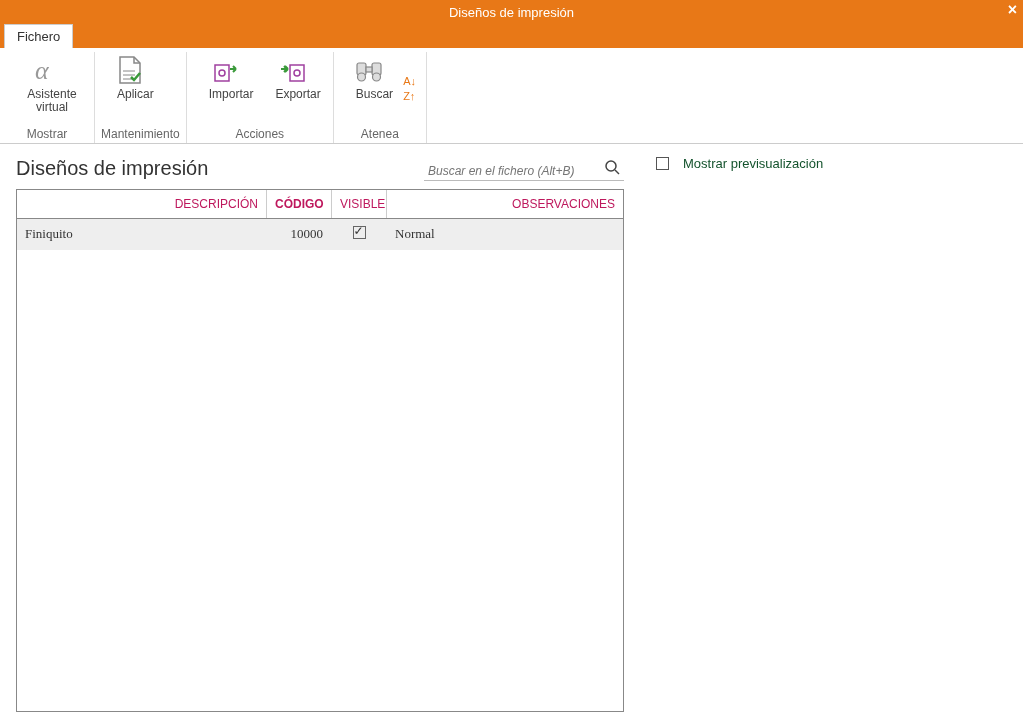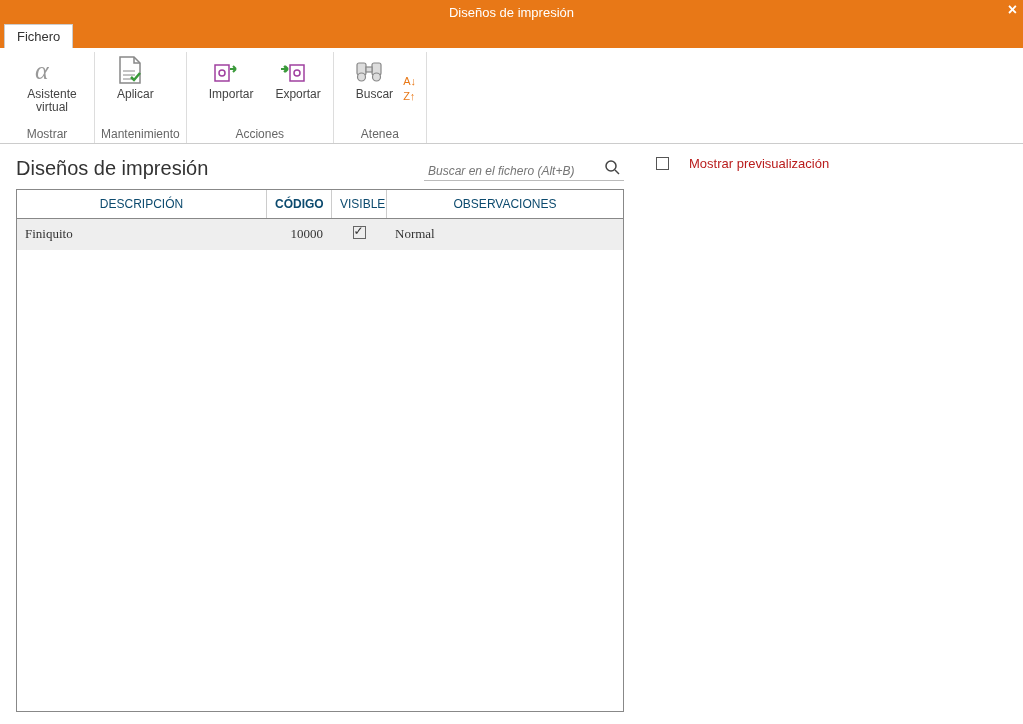--- a/index.html
+++ b/index.html
@@ -165,22 +165,22 @@
     overflow:hidden;
   }
   .grid-header {
     display:flex;
     border-bottom:1px solid #888;
     font-size:12px;
   }
   .grid-header .cell {
     padding:7px 8px;
     border-right:1px solid #ccc;
-    text-align:center;
-    color:#0c4a6e;
+    text-align:right;
+    color:#be185d;
   }
   .grid-header .cell:last-child { border-right:none; }
   .grid-header .cell.sorted { font-weight:700; }
   .grid-body { flex:1; overflow:auto; }
   .grid-row {
     display:flex;
     font-size:13px;
     background:#eee;
     font-family:Liberation Serif, serif;
   }
@@ -201,23 +201,23 @@
   .check.checked::after {
     content:"✓";
     position:absolute;
     left:0; top:-3px;
     font-size:12px;
     color:#333;
   }
   .preview-check {
     display:flex;
     align-items:center;
-    gap:20px;
+    gap:14px;
     font-size:13px;
-    color:#b91c1c;
+    color:#14532d;
   }
   .preview-check .box {
     width:13px; height:13px;
     border:1px solid #555;
   }
 </style>
 </head>
 <body>
 
 <div class="titlebar">

